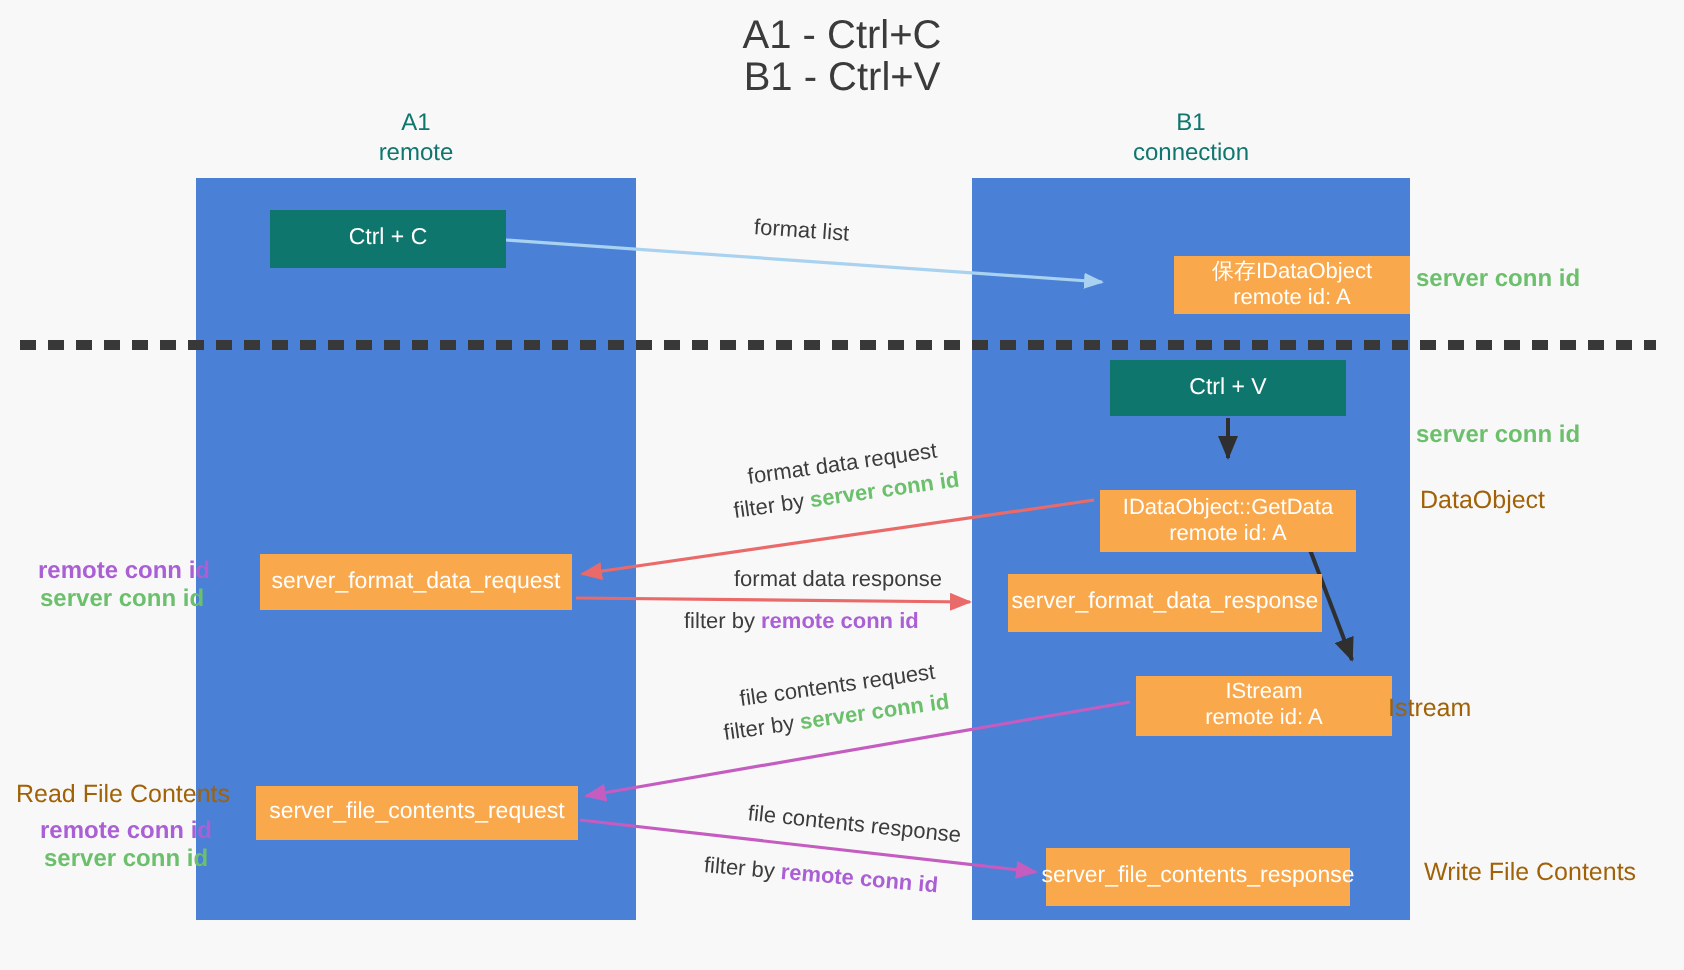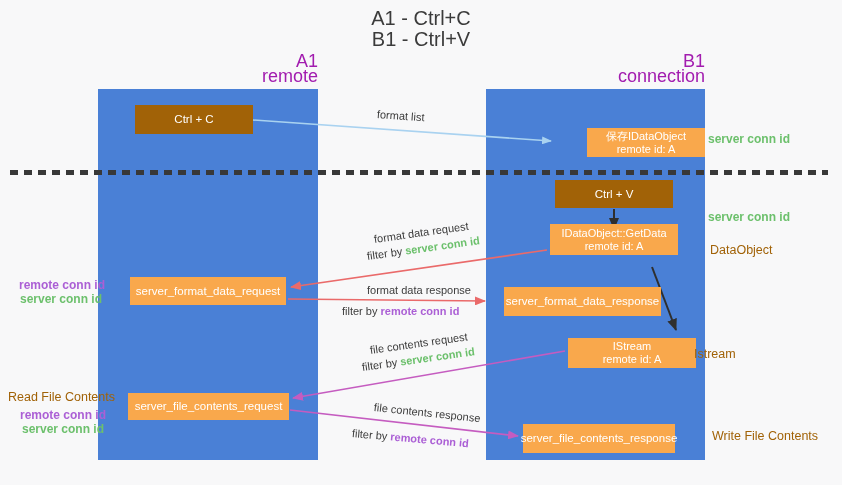--- a/index.html
+++ b/index.html
@@ -5,32 +5,32 @@
   html,body{margin:0;padding:0;}
   #canvas{
     position:relative;width:842px;height:485px;
     background:#f8f8f9;overflow:hidden;
     font-family:"Liberation Sans",sans-serif;color:#3b3b3b;
   }
   .title{
     position:absolute;left:0;top:8px;width:842px;text-align:center;
     font-size:20px;line-height:21px;color:#3b3b3b;
   }
-  .lifeline-header{position:absolute;text-align:right;font-size:18px;line-height:15px;color:#a21caf;}
+  .lifeline-header{position:absolute;text-align:center;font-size:12px;line-height:15px;color:#0f766e;}
   .column{position:absolute;background:#4a80d6;}
   .dashline{
     position:absolute;left:10px;top:170px;width:818px;height:5px;
     background:repeating-linear-gradient(90deg,#383838 0 8px,transparent 8px 14px);
   }
   svg.arrows{position:absolute;left:0;top:0;pointer-events:none;}
   .box{
     position:absolute;display:flex;flex-direction:column;align-items:center;justify-content:center;
     color:#fff;text-align:center;font-size:11.5px;line-height:13px;white-space:nowrap;
   }
-  .green{background:#a16207;}
+  .green{background:#0f766e;}
   .orange{background:#f9a84c;}
   .lbl{position:absolute;font-size:11px;color:#3c3c3c;white-space:nowrap;transform-origin:left center;}
   .side{position:absolute;font-size:12px;white-space:nowrap;}
   .key-green{color:#6cc06c;font-weight:bold;}
   .key-purple{color:#ab5fd5;font-weight:bold;}
   .gray{color:#a16207;}
 </style>
 </head>
 <body>
 
@@ -85,21 +85,21 @@
 
   <div class="box orange" style="left:587px;top:128px;width:118px;height:29px;font-size:11px;">
     <span>保存IDataObject</span>
     <span>remote id: A</span>
   </div>
 
   <div class="box green" style="left:555px;top:180px;width:118px;height:28px;">
     <span>Ctrl + V</span>
   </div>
 
-  <div class="box orange" style="left:550px;top:224px;width:128px;height:31px;font-size:11px;">
+  <div class="box orange" style="left:550px;top:245px;width:128px;height:31px;font-size:11px;">
     <span>IDataObject::GetData</span>
     <span>remote id: A</span>
   </div>
 
   <div class="box orange" style="left:130px;top:277px;width:156px;height:28px;">
     <span>server_format_data_request</span>
   </div>
 
   <div class="box orange" style="left:504px;top:287px;width:157px;height:29px;">
     <span>server_format_data_response</span>

